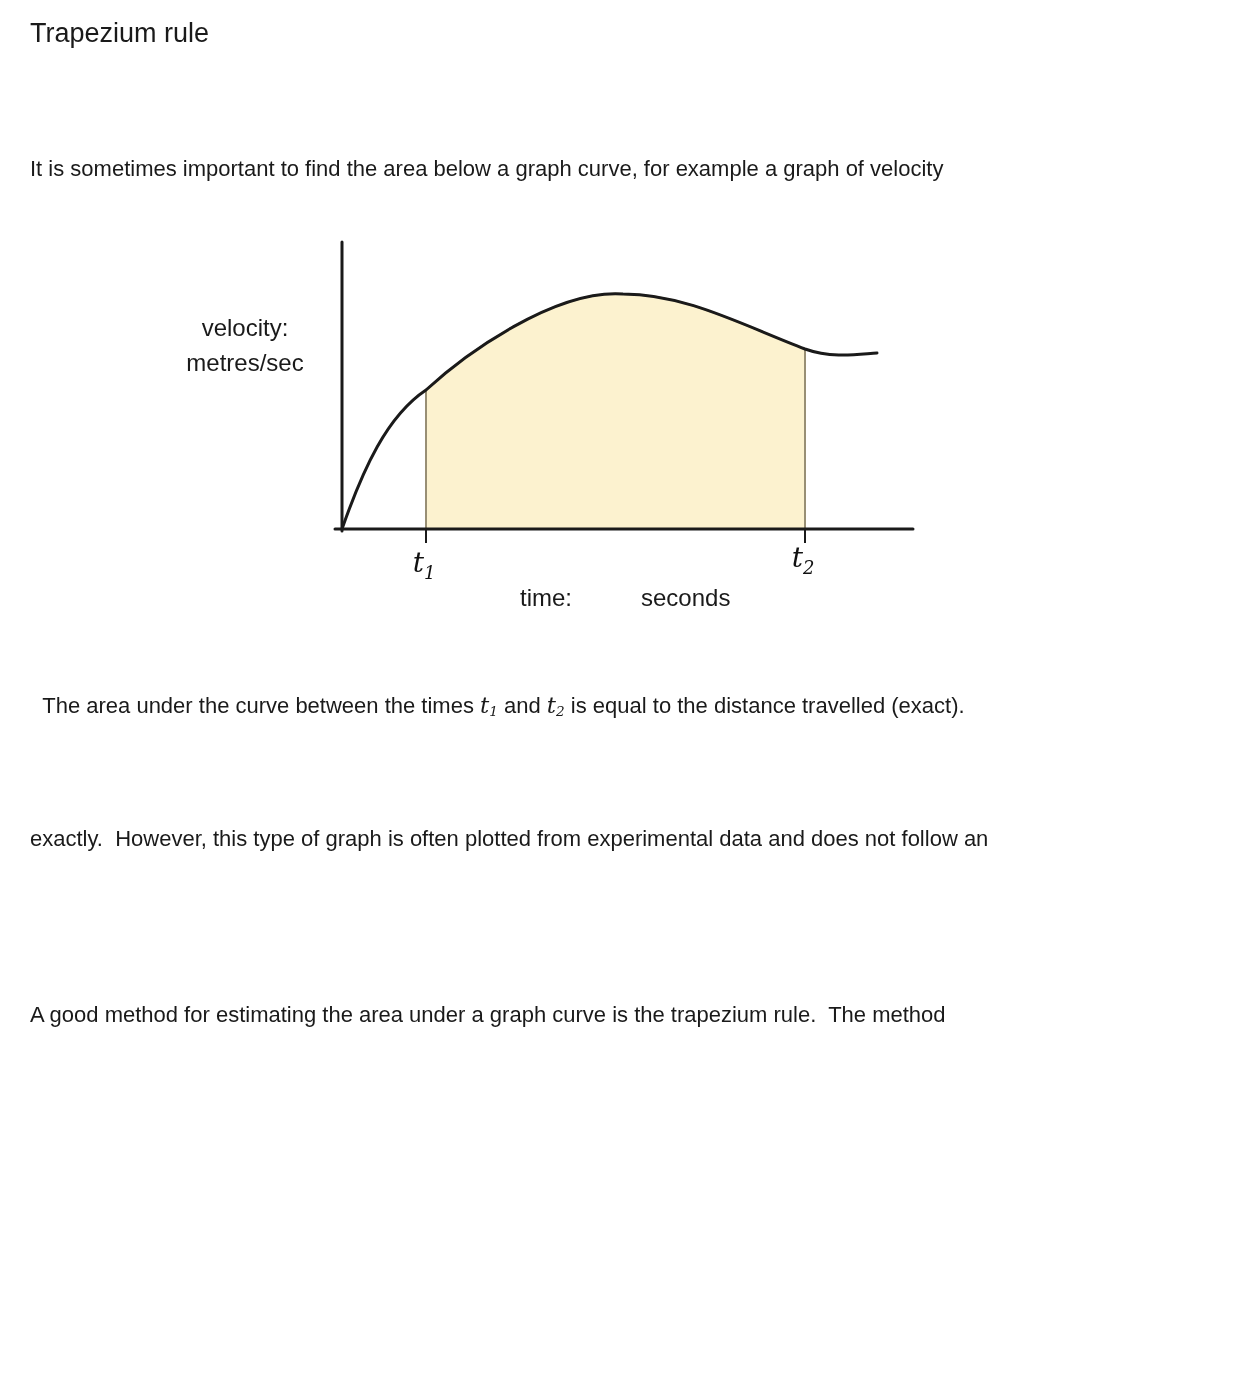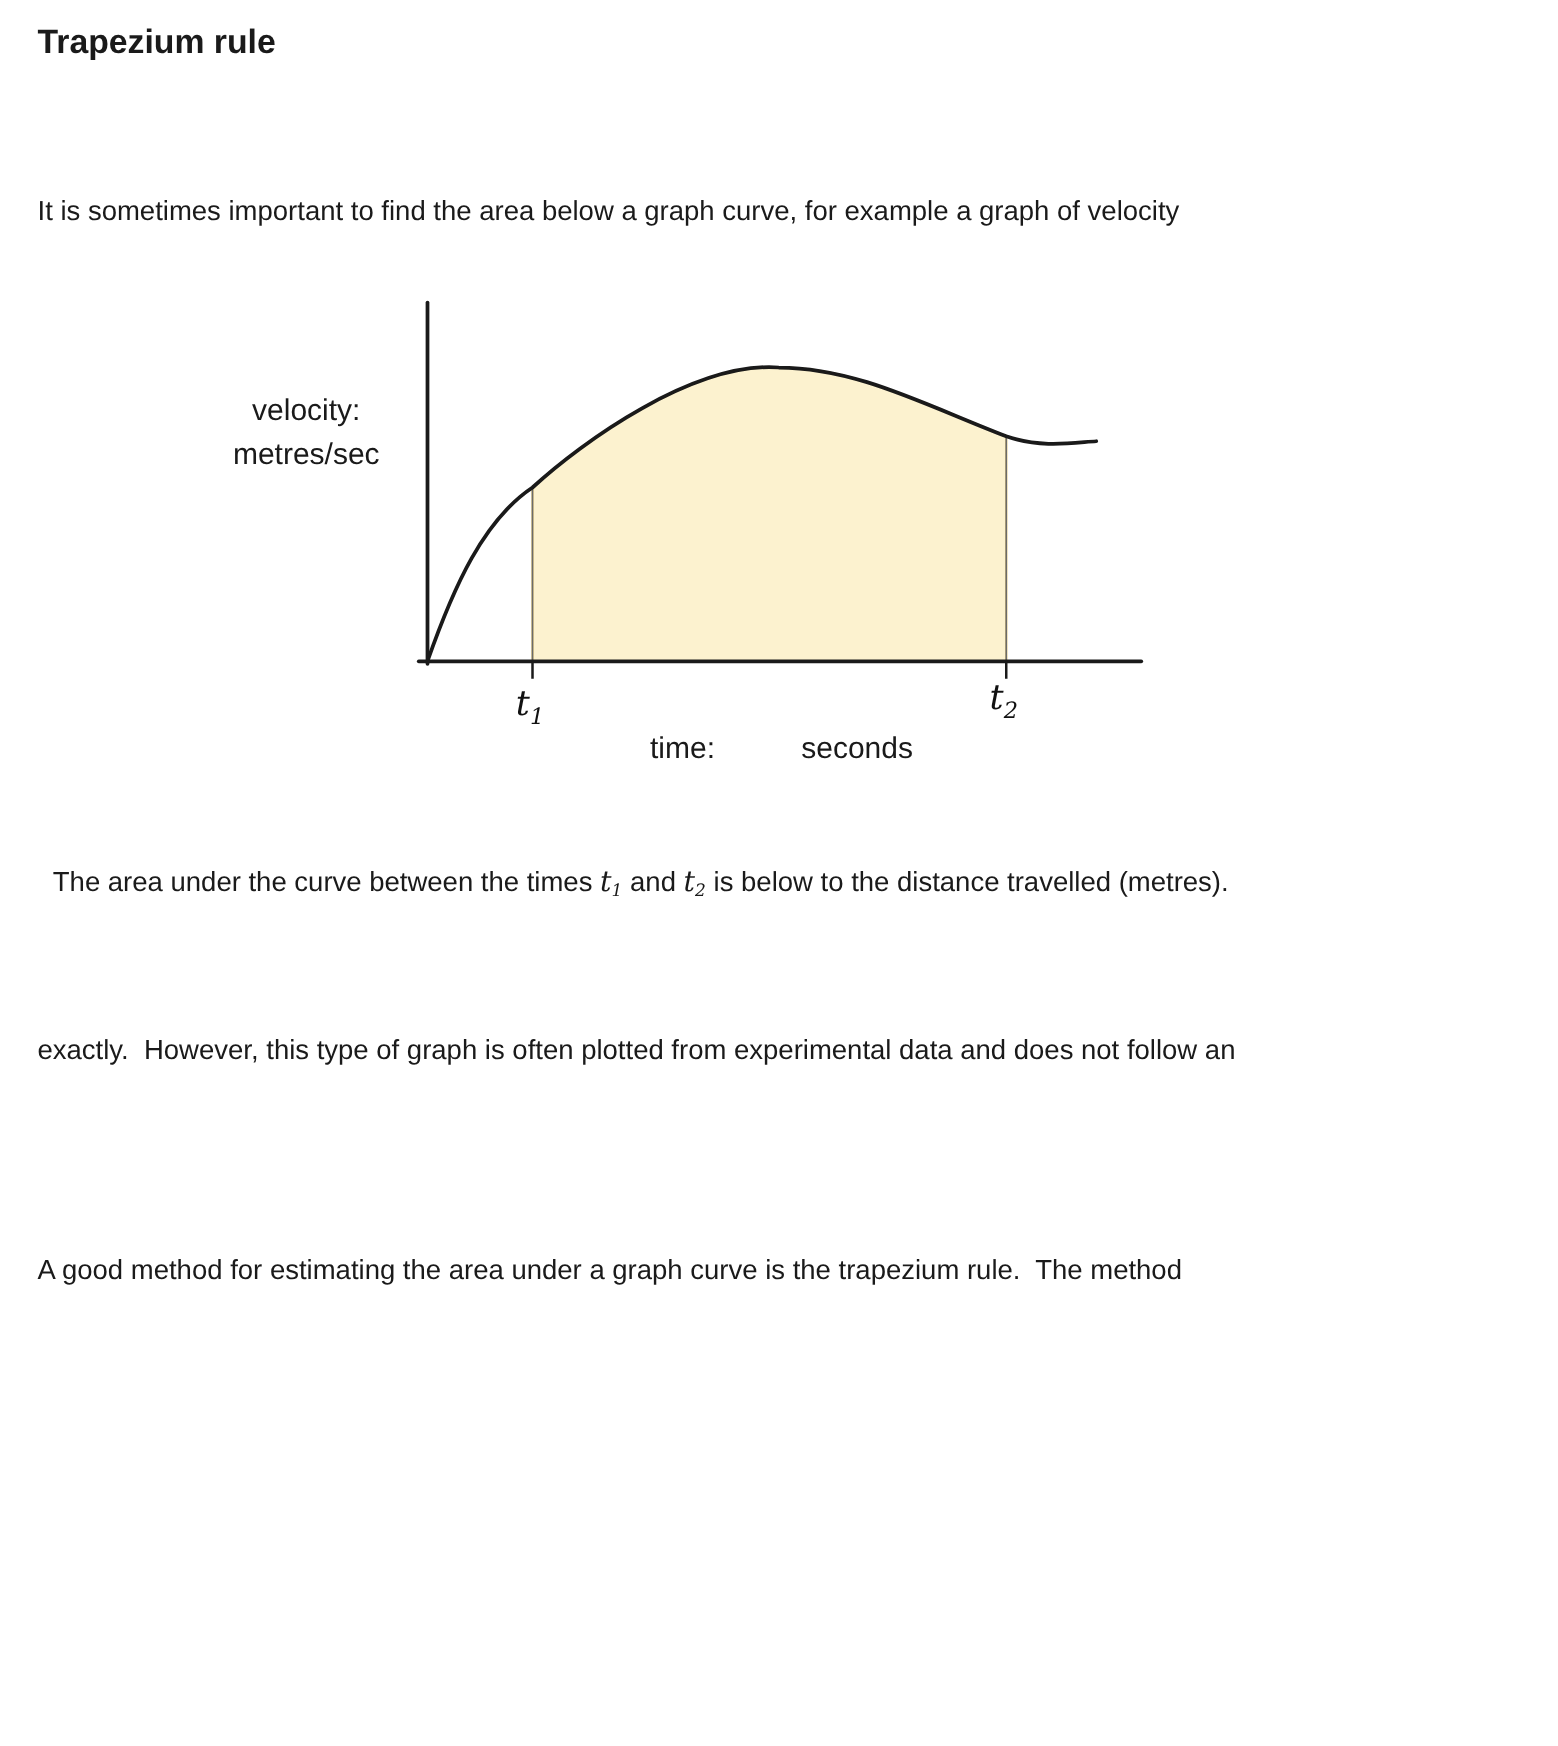--- a/index.html
+++ b/index.html
@@ -7,21 +7,21 @@
   body {
     width: 1246px;
     height: 1397px;
     padding: 16px 28px 0 30px;
     font-family: "Liberation Sans", sans-serif;
     color: #1a1a1a;
     overflow: hidden;
   }
   .doc-title {
     font-size: 27px;
-    font-weight: bold;
+    font-weight: normal;
     line-height: 34px;
   }
   .para {
     font-size: 22px;
     line-height: 37px;
     white-space: pre-wrap;
   }
   .para .text-line { white-space: pre-wrap; }
   .mt-para1 { margin-top: 26px; }
   .mt-para2 { margin-top: 16px; }
@@ -89,21 +89,21 @@
     <text class="axis-label" text-anchor="middle" x="80" y="102">velocity:</text>
     <text class="axis-label" text-anchor="middle" x="80" y="137">metres/sec</text>
     <text class="t-label" text-anchor="middle" x="259" y="338"><tspan>t</tspan><tspan class="t-sub" dy="7">1</tspan></text>
     <text class="t-label" text-anchor="middle" x="638" y="333"><tspan>t</tspan><tspan class="t-sub" dy="7">2</tspan></text>
     <text class="axis-label" x="355" y="372">time:</text>
     <text class="axis-label" x="476" y="372">seconds</text>
   </svg>
 </div>
 
 <div class="para mt-para2">
-  <span>The area under the curve between the times </span><span class="math-t">t</span><span class="math-sub">1</span><span> and </span><span class="math-t">t</span><span class="math-sub">2</span><span> is below to the distance travelled (metres).</span>
+  <span>The area under the curve between the times </span><span class="math-t">t</span><span class="math-sub">1</span><span> and </span><span class="math-t">t</span><span class="math-sub">2</span><span> is equal to the distance travelled (exact).</span>
 </div>
 
 <div class="para mt-para3">
   <div class="text-line">exactly.  However, this type of graph is often plotted from experimental data and does not follow an</div>
 </div>
 
 <div class="para mt-para4">
   <div class="text-line">A good method for estimating the area under a graph curve is the trapezium rule.  The method</div>
   
   

